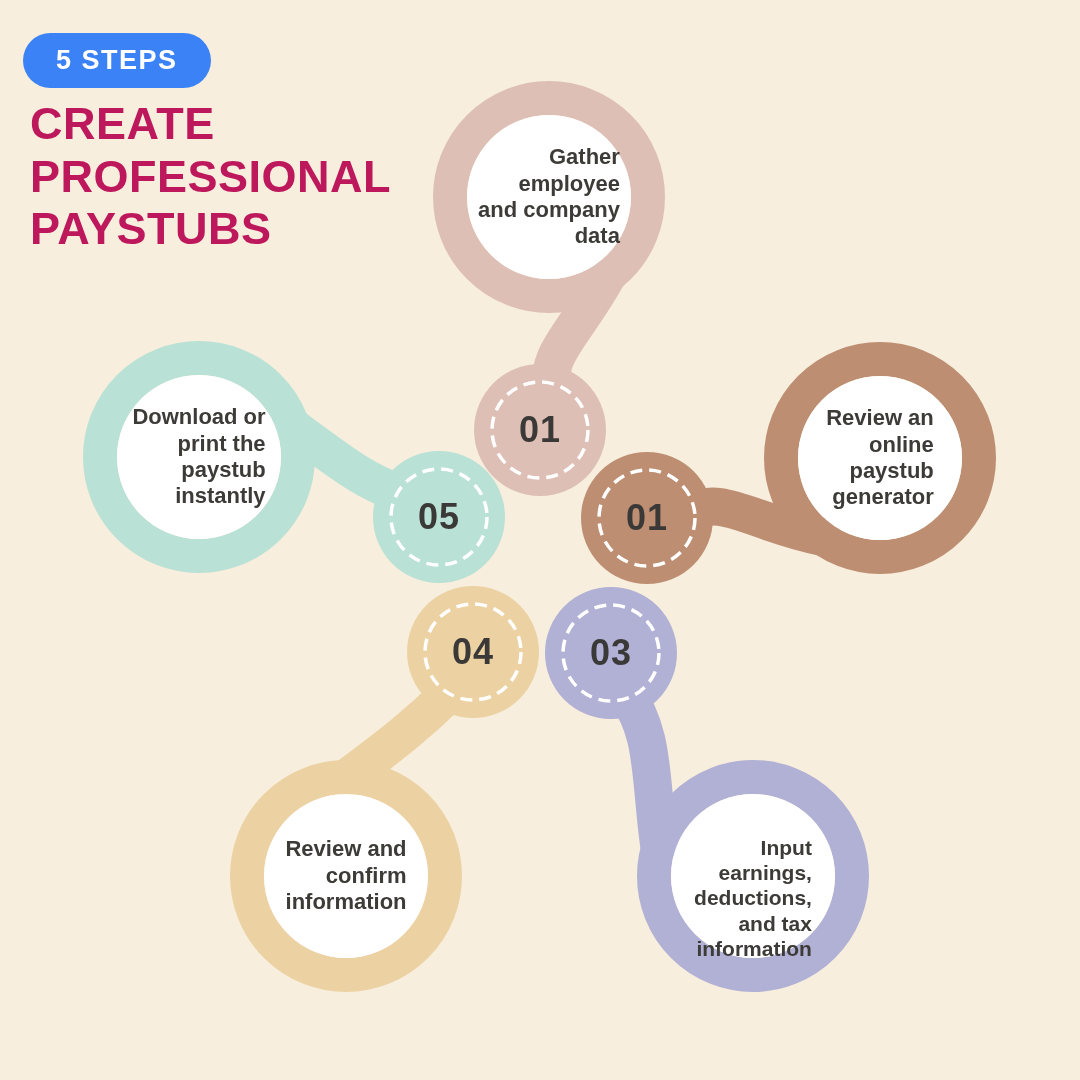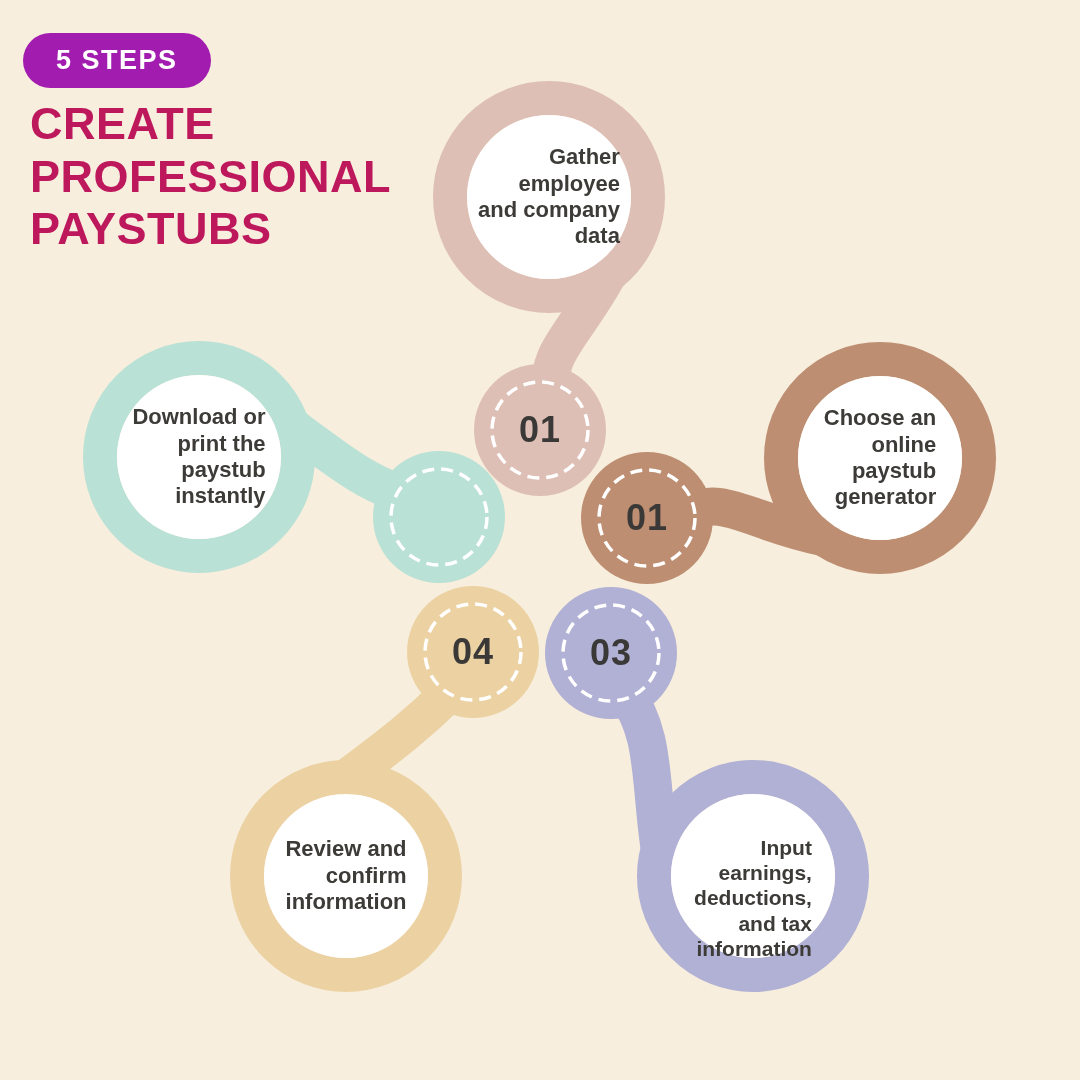--- a/index.html
+++ b/index.html
@@ -138,44 +138,45 @@
 
     <g>
       <path class="tail" d="M 294 428 C 340 462, 365 482, 404 495" stroke="#b9e1d5"></path>
       <circle class="ring" cx="199" cy="457" r="99" stroke="#b9e1d5"></circle>
       <circle class="inner-white" cx="199" cy="457" r="82"></circle>
       <circle cx="439" cy="517" r="66" fill="#b9e1d5"></circle>
       <circle class="dashed" cx="439" cy="517" r="48"></circle>
     </g>
   </svg>
 
-  <div class="badge" style="background-color: #a21caf;">5 STEPS</div>
+  <div class="badge" style="background-color: #3b82f6;">5 STEPS</div>
   <div class="title" style="color: #be185d;">CREATE
 PROFESSIONAL
 PAYSTUBS</div>
 
   <div class="step-label" style="left:466px; top:114px;">Gather
 employee
 and company
 data</div>
-  <div class="step-label" style="left:797px; top:375px;">Choose an
+  <div class="step-label" style="left:797px; top:375px;">Review an
 online
 paystub
 generator</div>
   <div class="step-label" style="left:670px; top:815px; font-size:21px;">Input
 earnings,
 deductions,
 and tax
 information</div>
   <div class="step-label" style="left:263px; top:793px;">Review and
 confirm
 information</div>
   <div class="step-label" style="left:116px; top:374px;">Download or
 print the
 paystub
 instantly</div>
 
   <div class="step-number" style="left:474px; top:364px;">01</div>
   <div class="step-number" style="left:581px; top:452px;">01</div>
   <div class="step-number" style="left:545px; top:587px;">03</div>
   <div class="step-number" style="left:407px; top:586px;">04</div>
+  <div class="step-number" style="left:373px; top:451px;">05</div>
 
 </div>
 
 </body></html>

